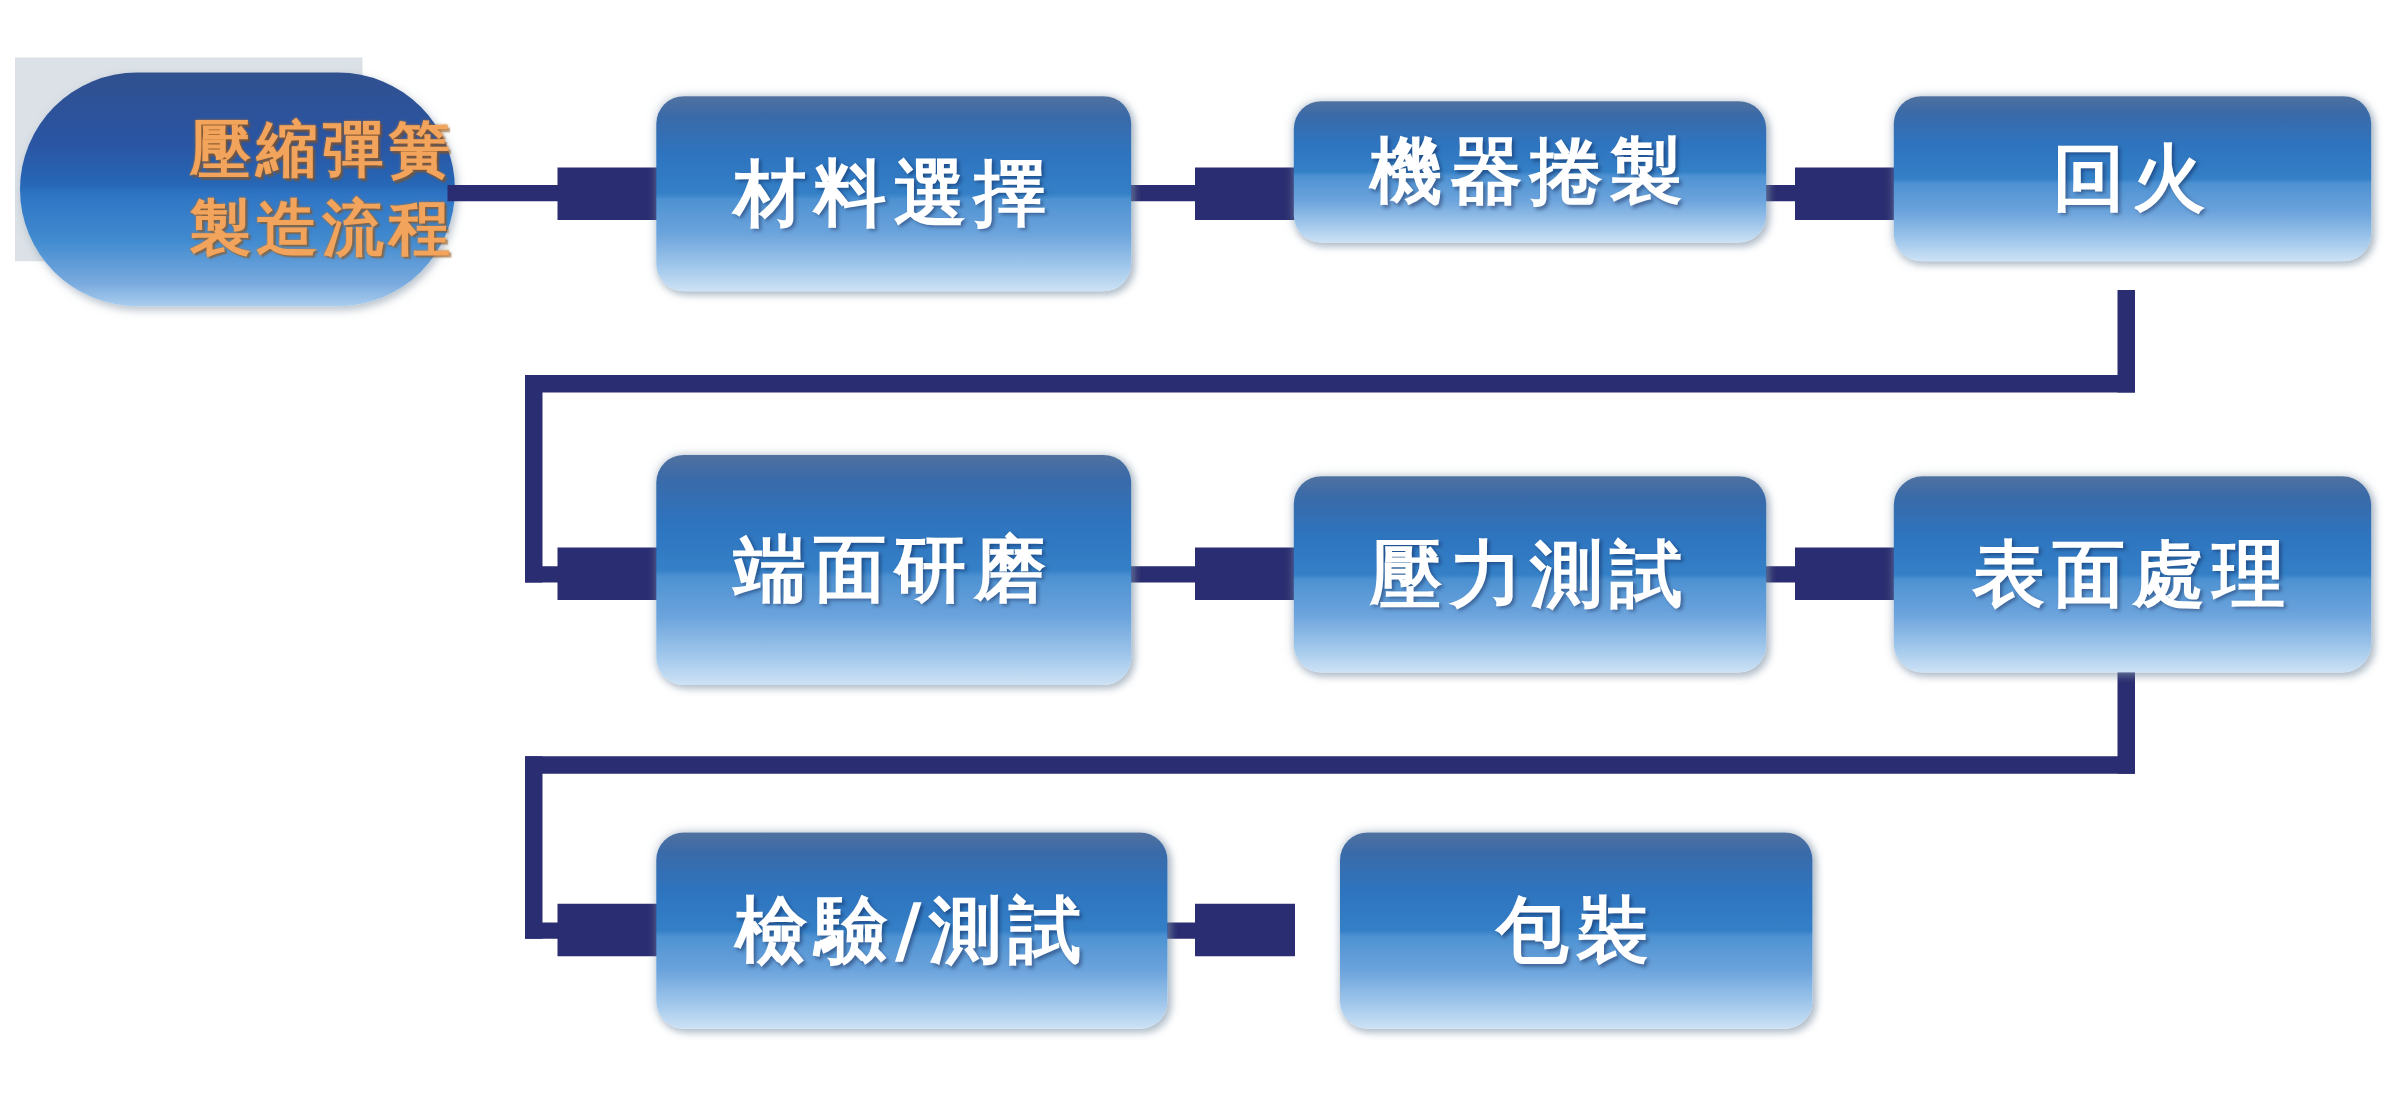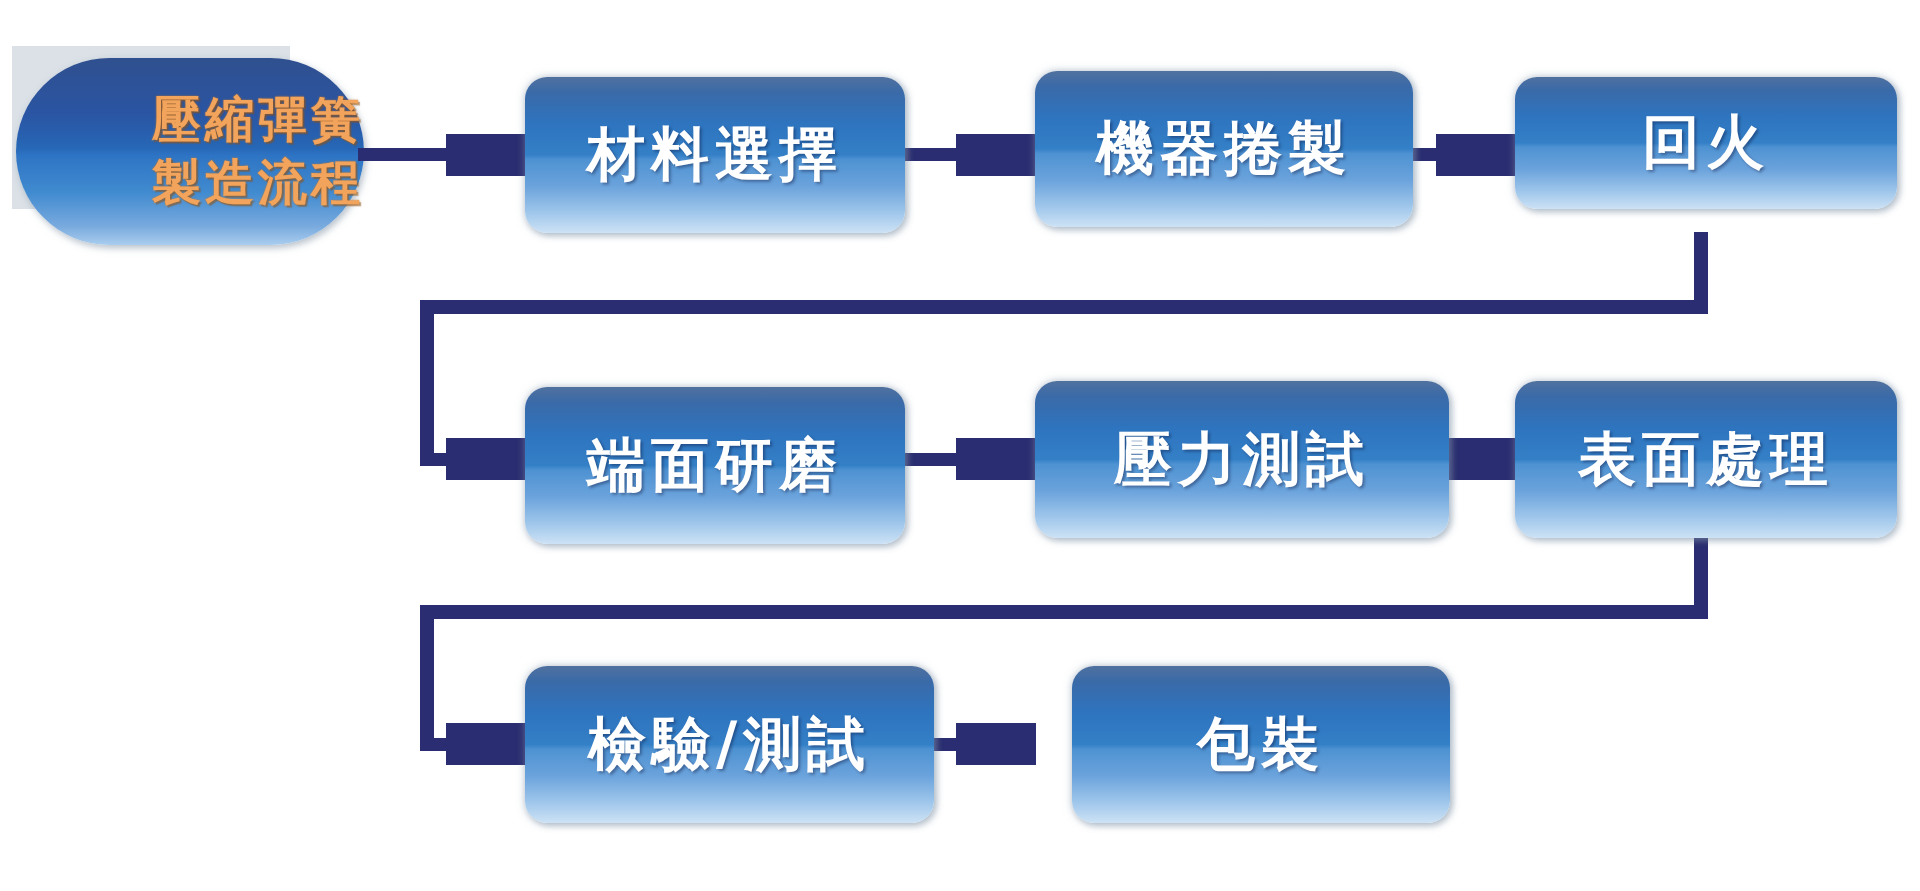--- a/index.html
+++ b/index.html
@@ -106,34 +106,34 @@
   <div class="seg" style="left:420px;  top:605px; width:14px;   height:146px;"></div>
   <div class="seg" style="left:420px;  top:738px; width:28px;   height:13px;"></div>
   <div class="seg" style="left:446px;  top:723px; width:80px;   height:42px;"></div>
 
   <div class="seg" style="left:903px; top:738px; width:56px; height:13px;"></div>
   <div class="seg" style="left:956px; top:723px; width:80px; height:42px;"></div>
 
   <div class="node" style="left:525px;  top:77px; width:380px; height:156px;">
     <span class="n-label">材料選擇</span>
   </div>
-  <div class="node" style="left:1035px; top:71px; width:378px; height:156px;">
+  <div class="node" style="left:1035px; top:81px; width:378px; height:113px;">
     <span class="n-label">機器捲製</span>
   </div>
   <div class="node" style="left:1515px; top:77px; width:382px; height:132px;">
     <span class="n-label">回火</span>
   </div>
 
-  <div class="node" style="left:525px;  top:387px; width:380px; height:157px;">
+  <div class="node" style="left:525px;  top:364px; width:380px; height:184px;">
     <span class="n-label">端面研磨</span>
   </div>
-  <div class="node" style="left:1035px; top:381px; width:414px; height:157px;">
+  <div class="node" style="left:1035px; top:381px; width:378px; height:157px;">
     <span class="n-label">壓力測試</span>
   </div>
-  <div class="node" style="left:1515px; top:381px; width:382px; height:157px;">
+  <div class="node" style="left:1515px; top:381px; width:382px; height:157px;border-radius:23px;">
     <span class="n-label">表面處理</span>
   </div>
 
   <div class="node" style="left:525px;  top:666px; width:409px; height:157px;">
     <span class="n-label">檢驗/測試</span>
   </div>
   <div class="node" style="left:1072px; top:666px; width:378px; height:157px;">
     <span class="n-label">包裝</span>
   </div>
 

